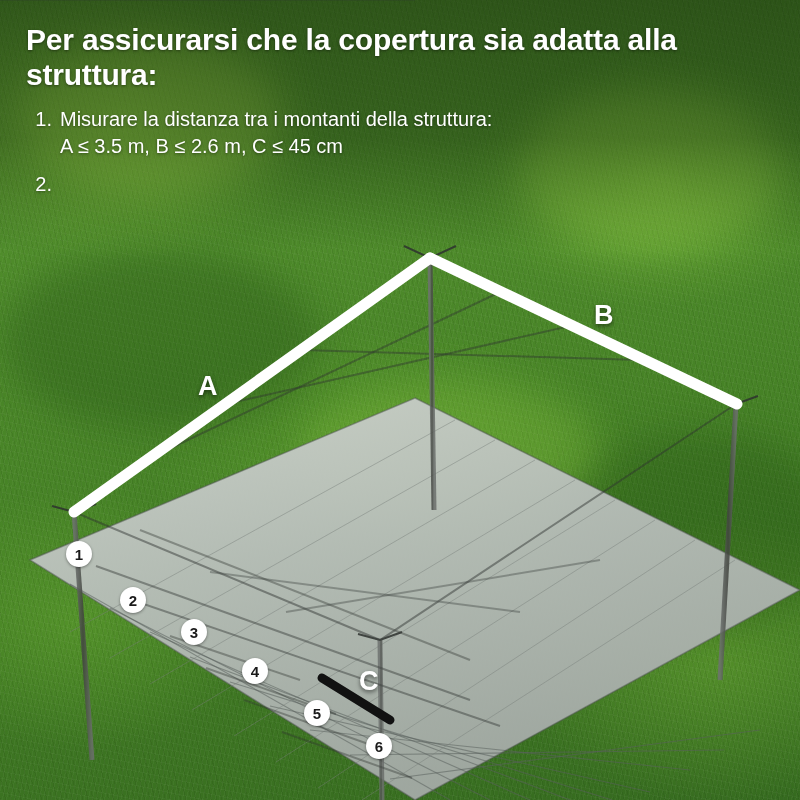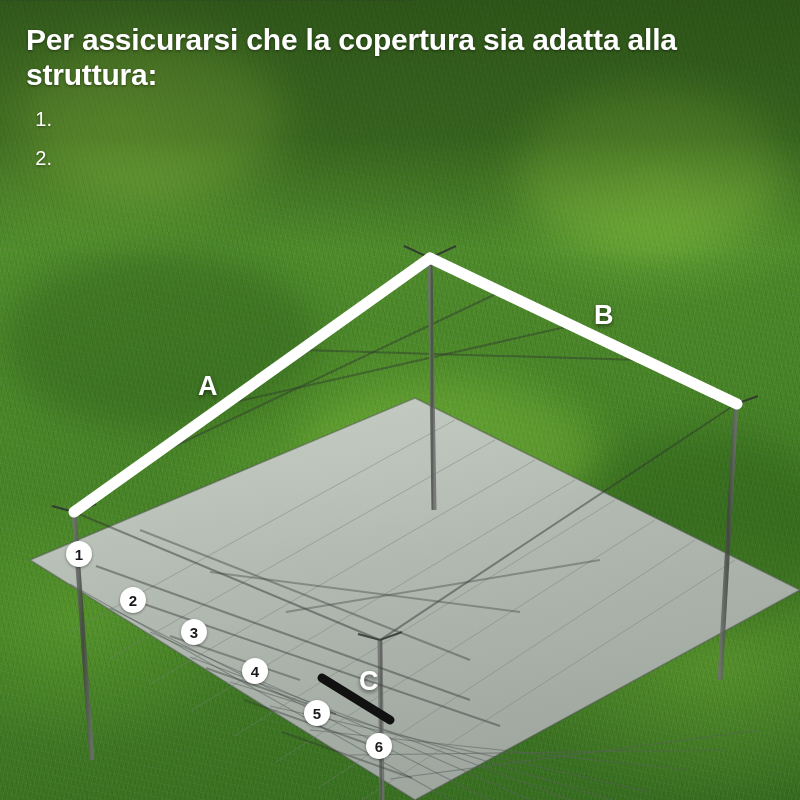--- a/index.html
+++ b/index.html
@@ -224,20 +224,22 @@
       <line x1="322" y1="678" x2="390" y2="720" stroke="#111111" stroke-width="9" stroke-linecap="round"></line>
     </g>
   </svg>
 
   <div class="header-shade"></div>
   <div class="header">
     <h1>Per assicurarsi che la copertura sia adatta alla struttura:</h1>
     <ul class="steps">
       <li class="step">
         <span class="step-num">1.</span>
+        <span class="step-text">Misurare la distanza tra i montanti della struttura:
+A ≤ 3.5 m, B ≤ 2.6 m, C ≤ 45 cm</span>
       </li>
       <li class="step">
         <span class="step-num">2.</span>
       </li>
     </ul>
   </div>
 
   <div class="meas-label" style="left:198px; top:371px;">A</div>
   <div class="meas-label" style="left:594px; top:300px;">B</div>
   <div class="meas-label meas-c" style="left:359px; top:666px;">C</div>

